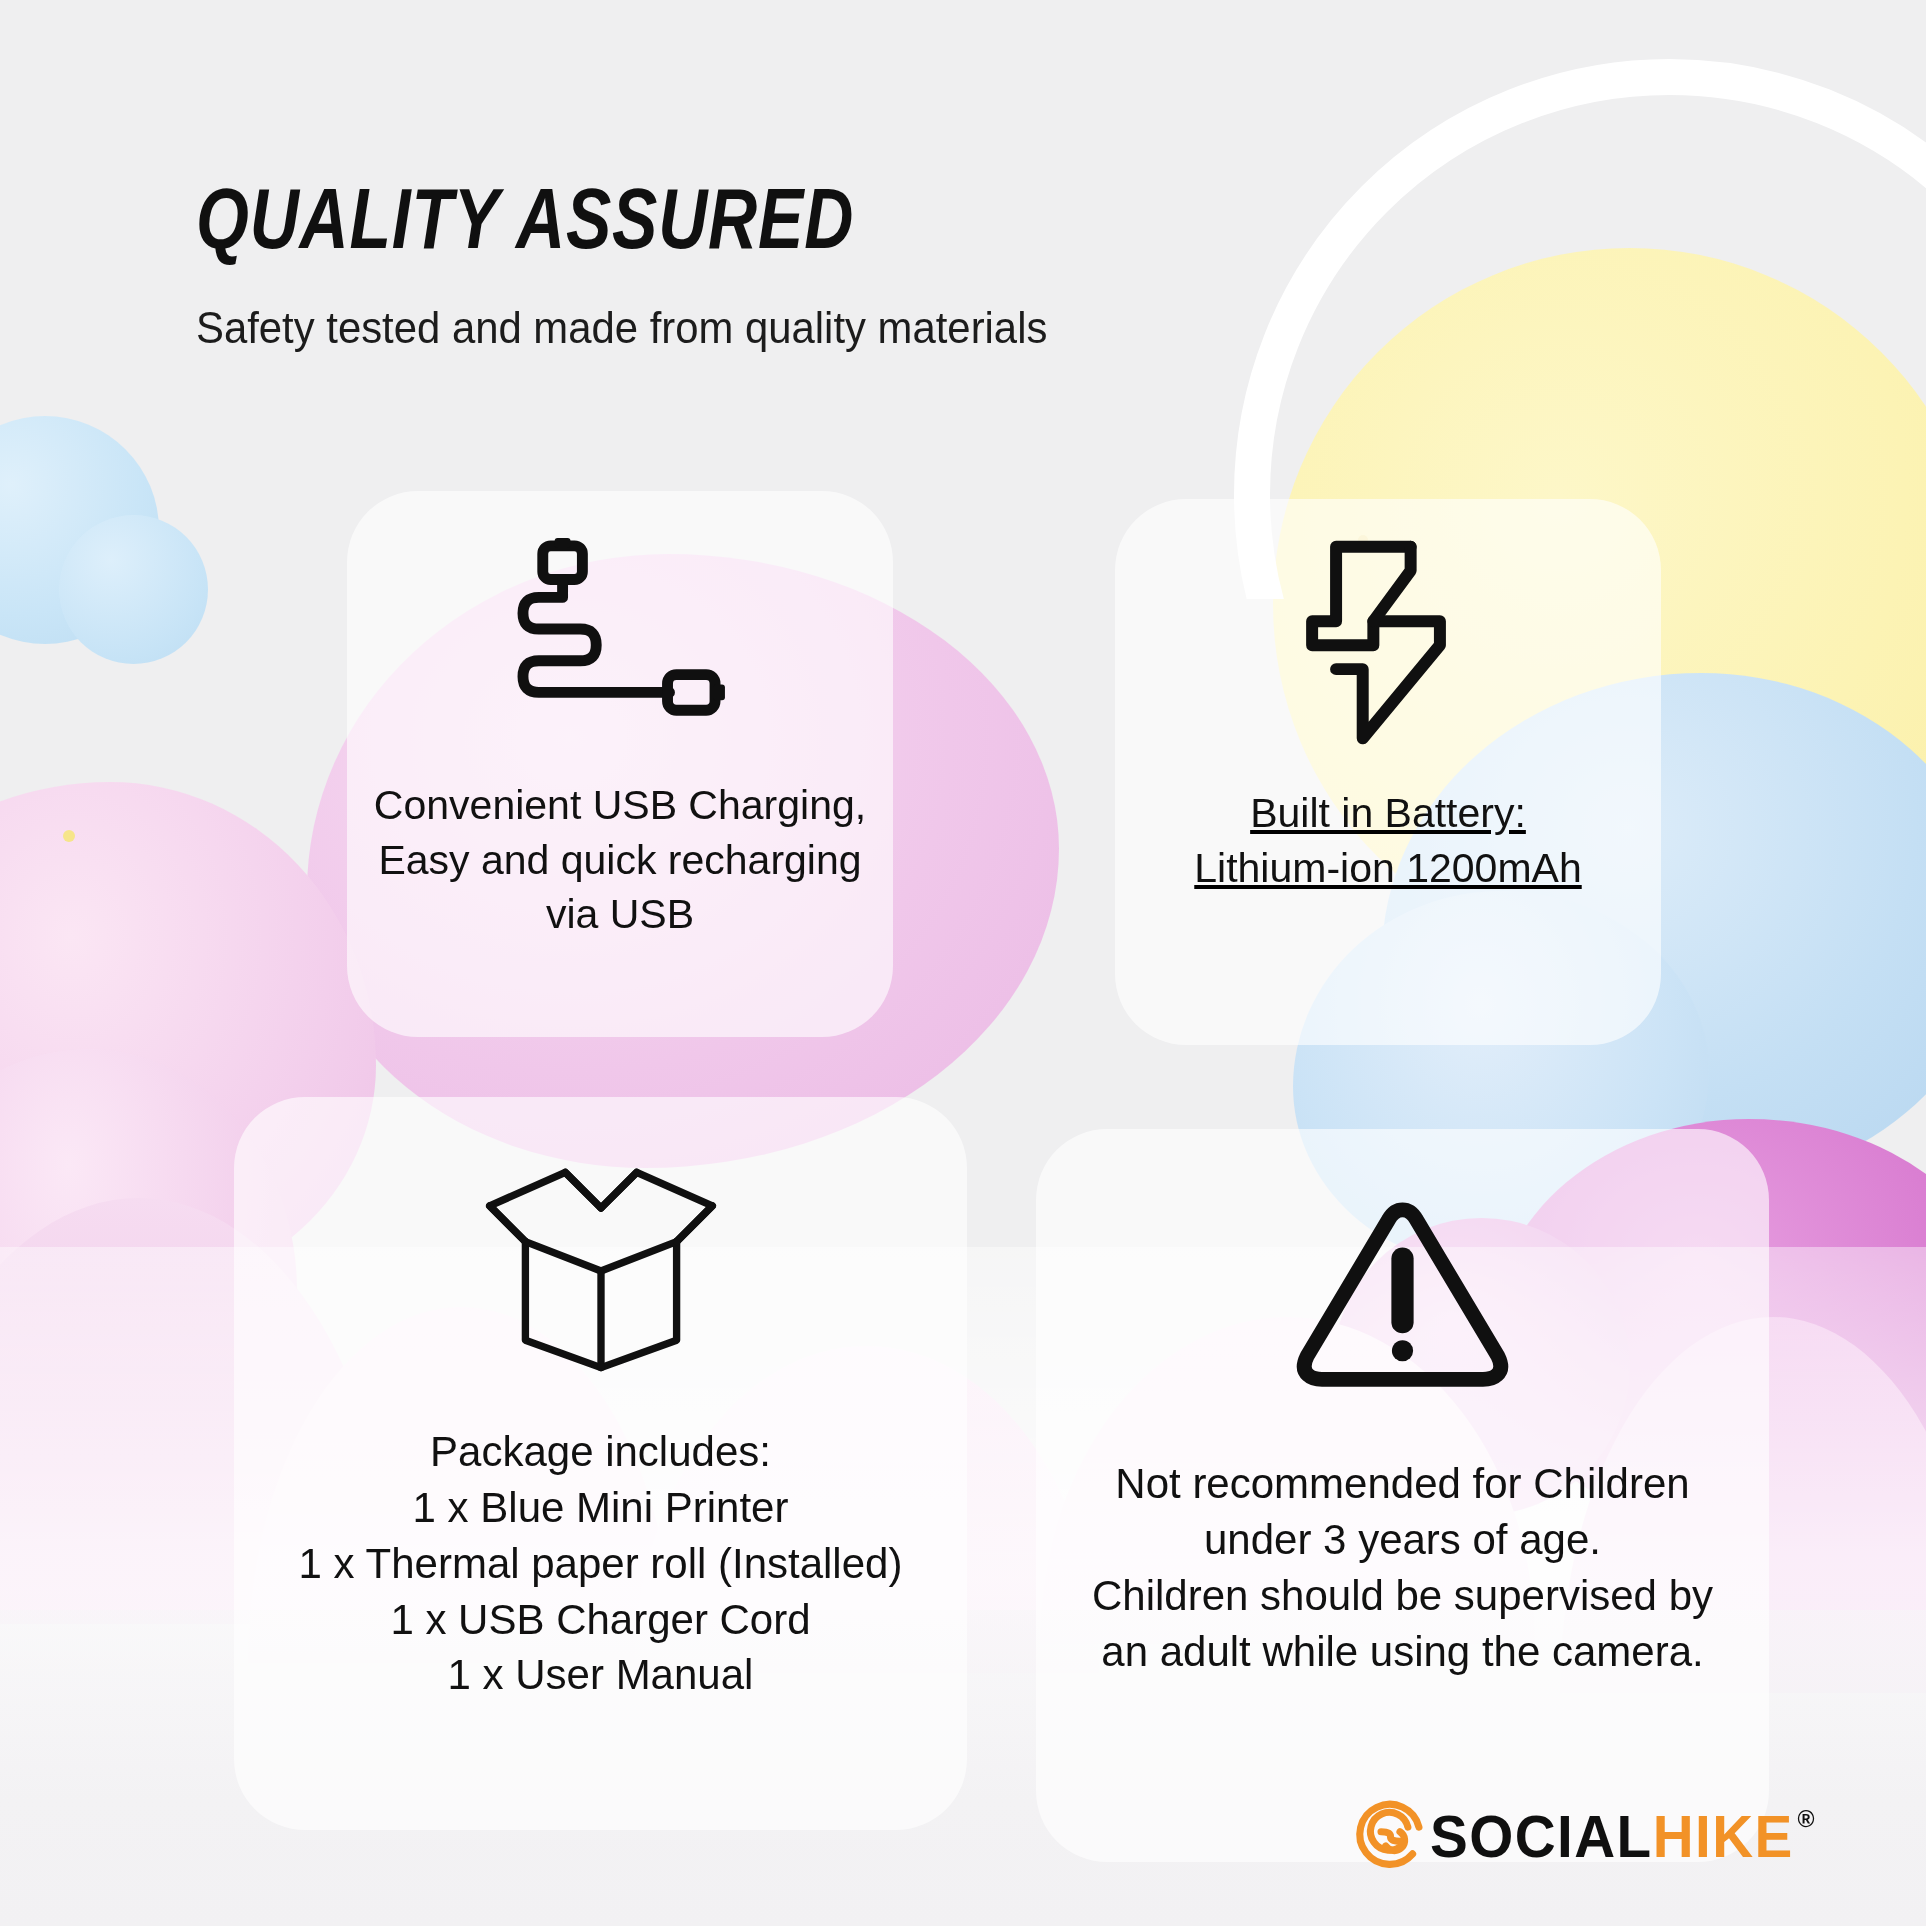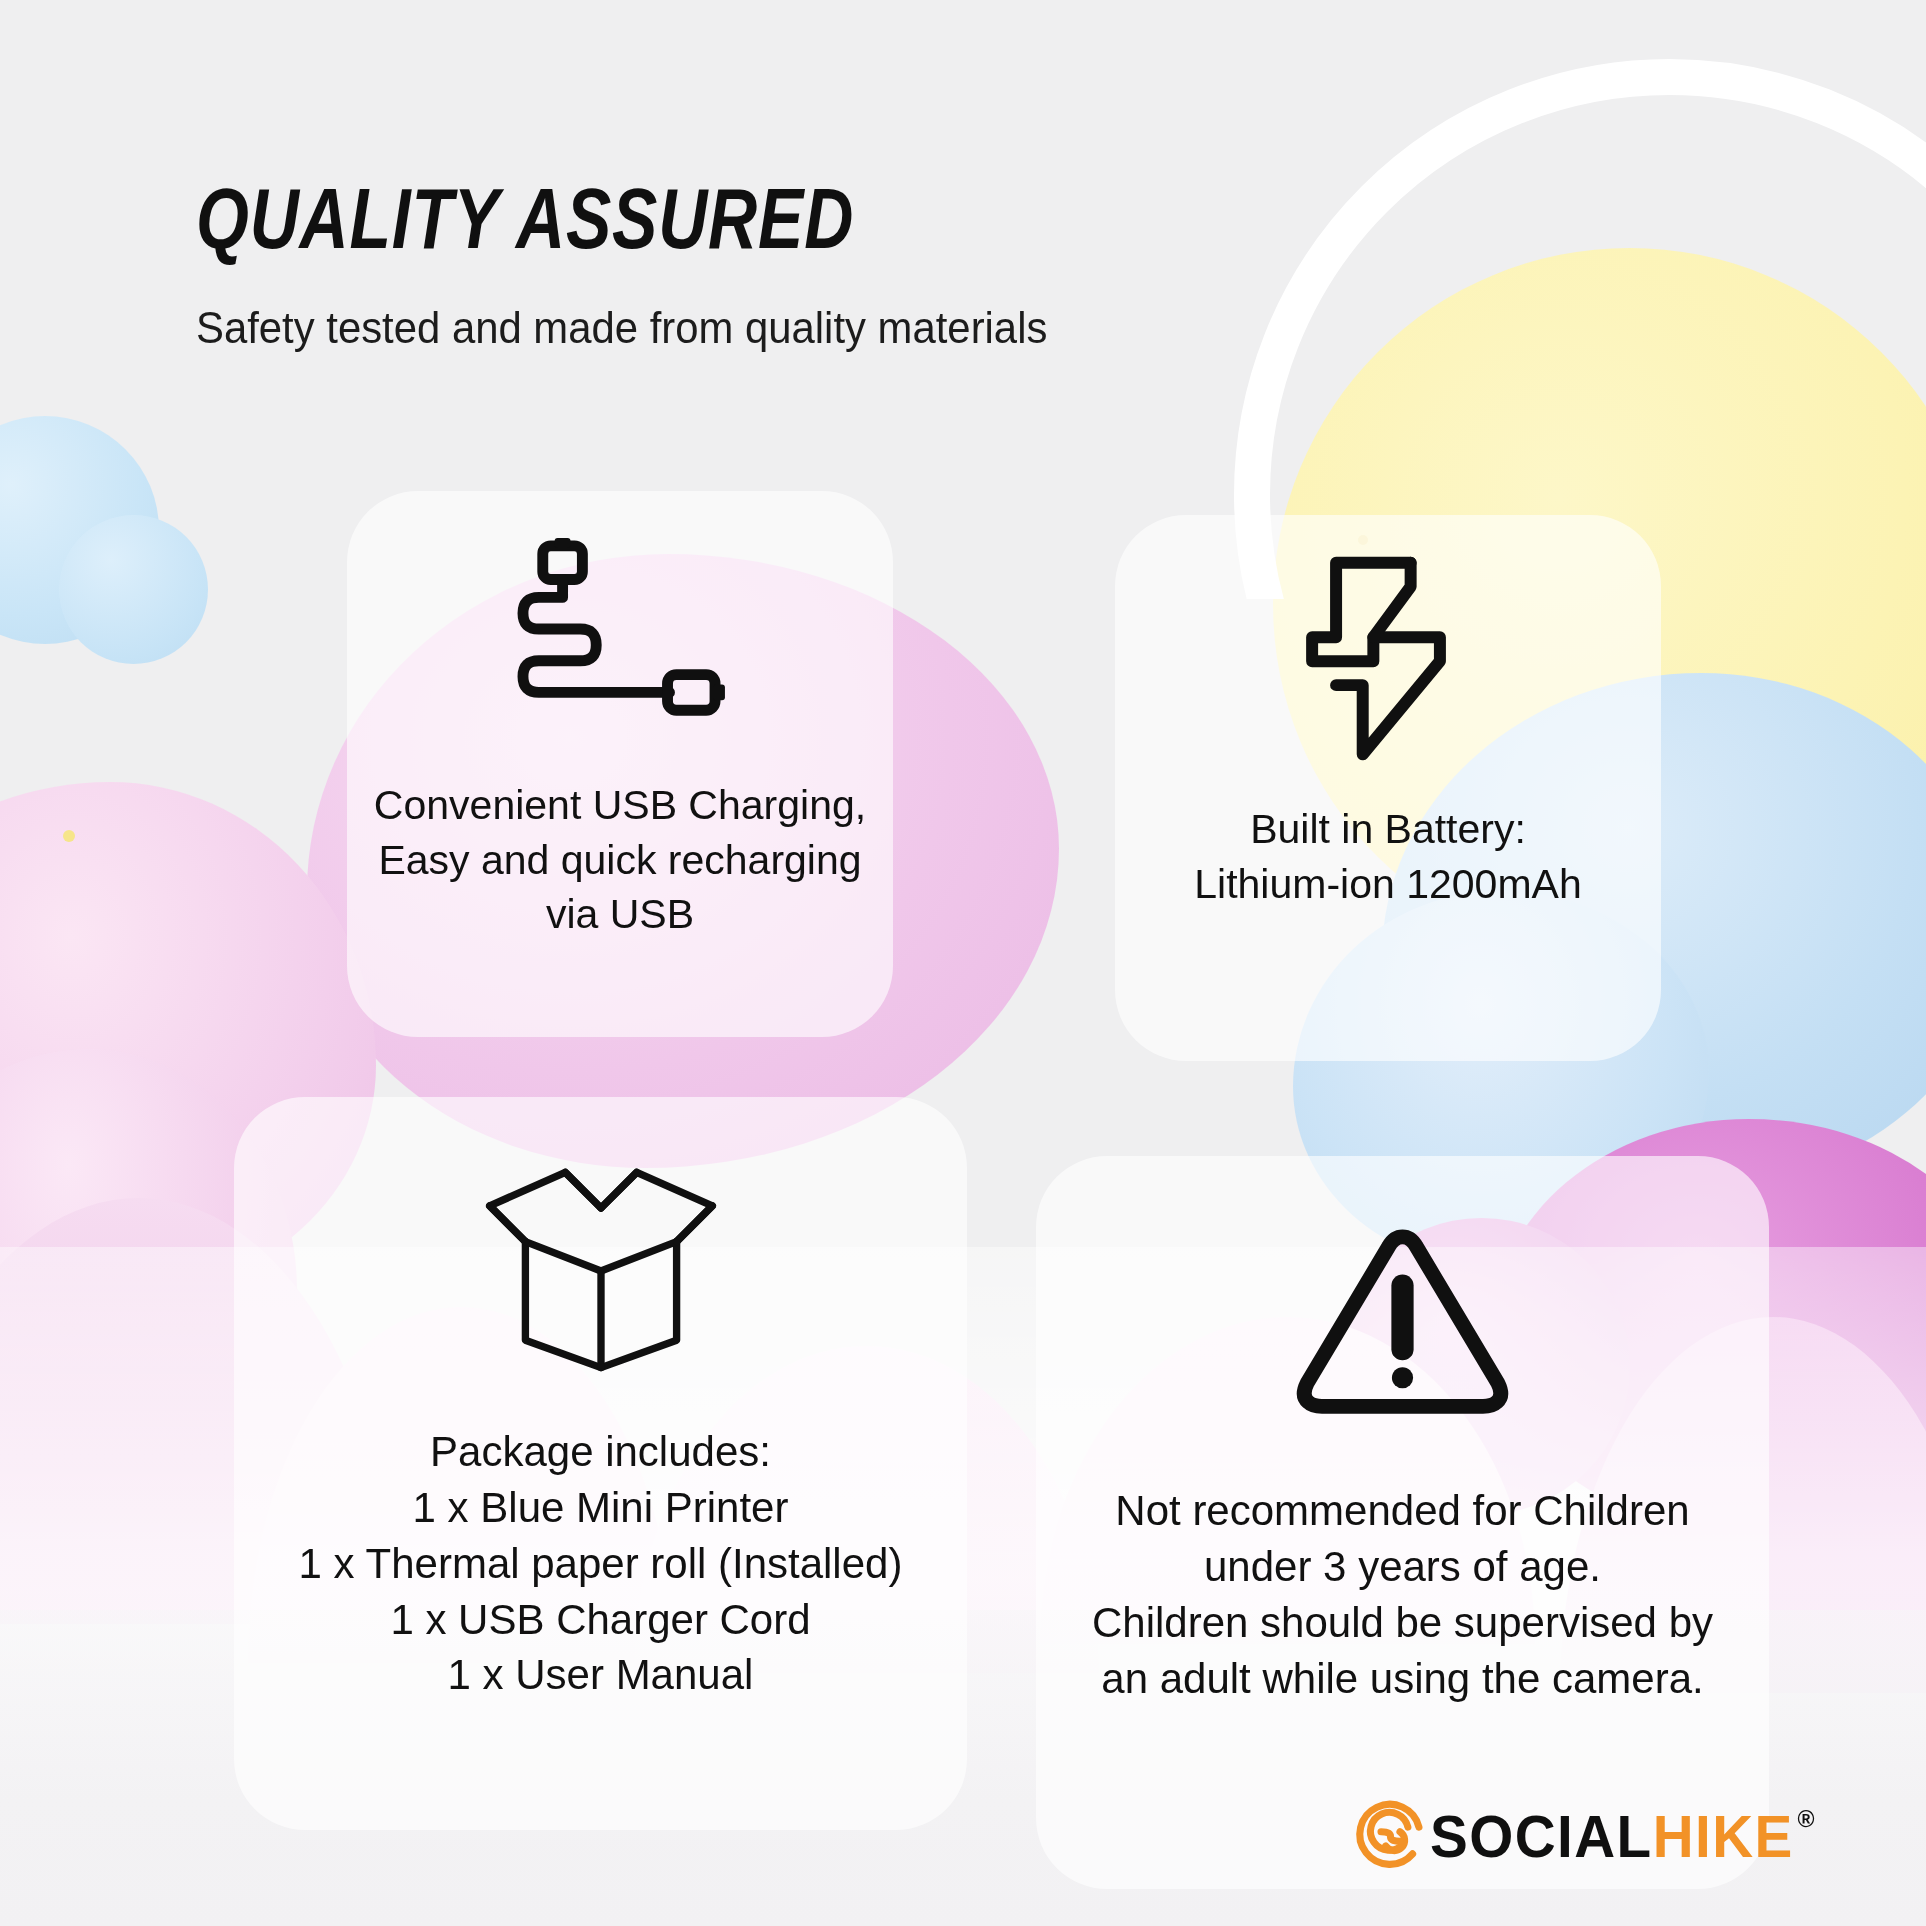--- a/index.html
+++ b/index.html
@@ -203,23 +203,23 @@
     position: absolute;
     border-radius: 71px;
     background: rgba(255,255,255,0.62);
     box-sizing: border-box;
     display: flex;
     flex-direction: column;
     align-items: center;
   }
 
   .card-1 { left: 319px;  top: 491px;  width: 546px; height: 546px; }
-  .card-2 { left: 1087px; top: 515px;  width: 546px; height: 546px; }
+  .card-2 { left: 1087px; top: 499px;  width: 546px; height: 546px; text-decoration: underline; }
   .card-3 { left: 206px;  top: 1097px; width: 733px; height: 733px; }
-  .card-4 { left: 1008px; top: 1156px; width: 733px; height: 733px; }
+  .card-4 { left: 1008px; top: 1129px; width: 733px; height: 733px; }
 
   .card-icon {
     display: flex;
     align-items: center;
     justify-content: center;
   }
 
   .card-1 .card-icon, .card-2 .card-icon { height: 287px; }
   .card-3 .card-icon, .card-4 .card-icon { height: 327px; }
 

